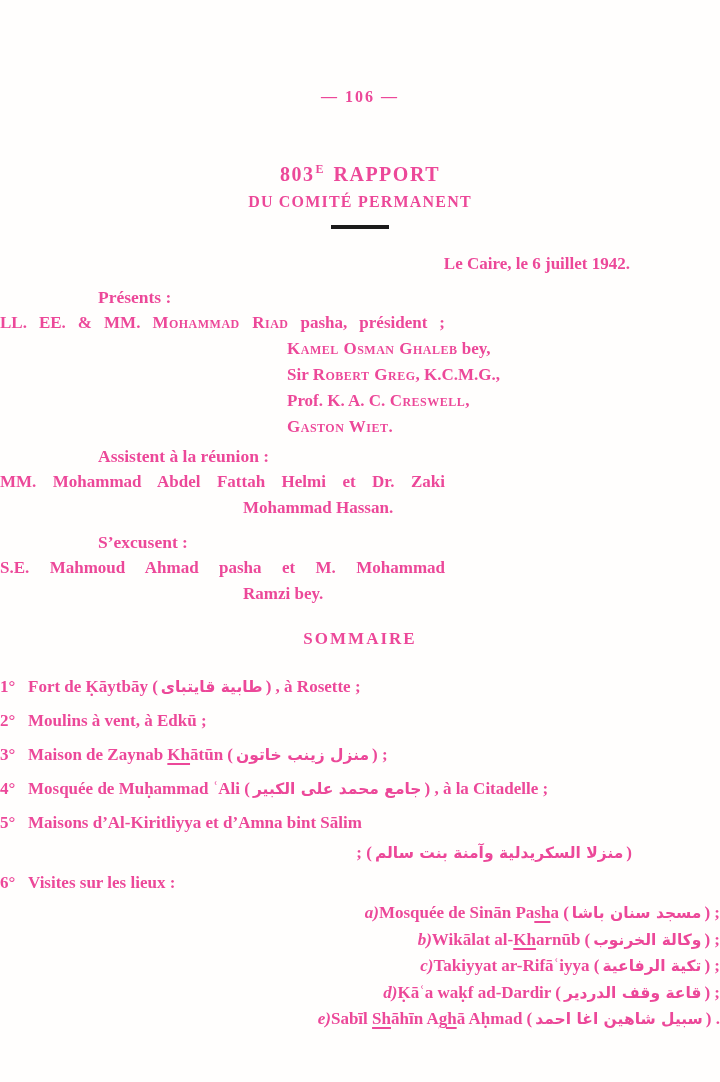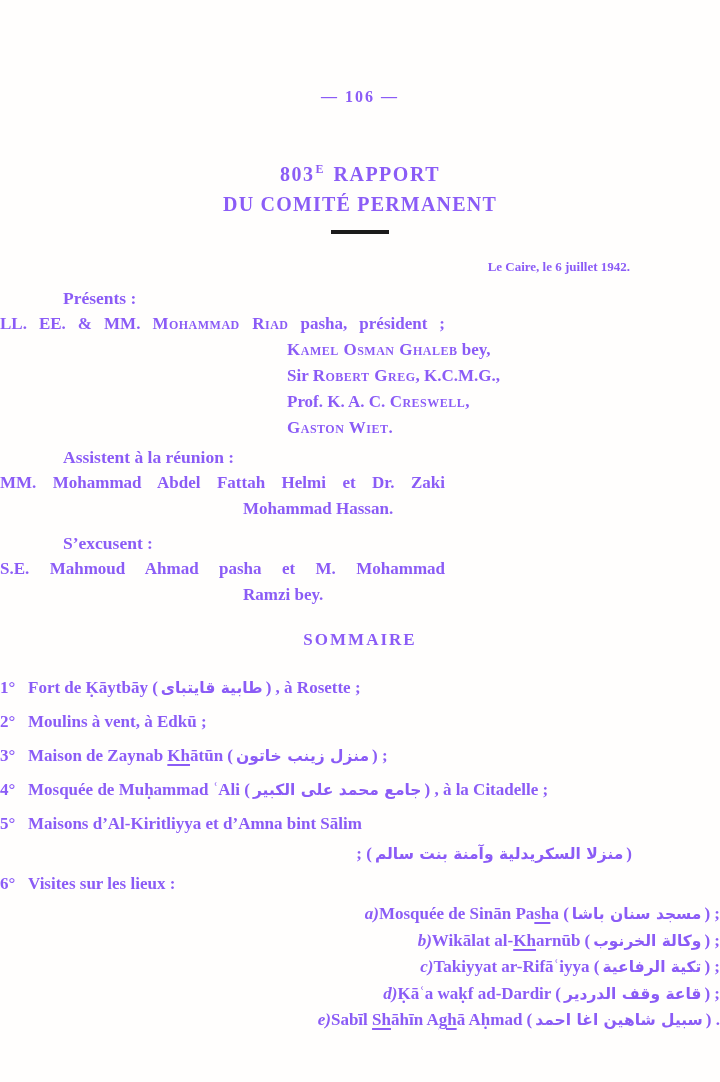--- a/index.html
+++ b/index.html
@@ -1,30 +1,30 @@
 <!DOCTYPE html>
 <html><head>
 <meta charset="utf-8">
 <style>
   html,body{margin:0;padding:0;background:#ffffff;}
   .page{
     position:relative;width:720px;height:1082px;background:#fffefd;
-    color:#8b5cf6;font-family:"Liberation Serif","DejaVu Serif",serif;
+    color:#ec4899;font-family:"Liberation Serif","DejaVu Serif",serif;
     font-weight:700;overflow:hidden;
   }
   .pageno{padding-top:88px;text-align:center;font-size:16px;letter-spacing:2px;}
   .title{margin-top:56px;text-align:center;font-size:20px;letter-spacing:1.5px;}
   .title sup{font-size:12px;vertical-align:super;margin:0 10px 0 1px;letter-spacing:0;}
-  .subtitle{margin-top:7px;text-align:center;font-size:20px;letter-spacing:1.2px;}
+  .subtitle{margin-top:7px;text-align:center;font-size:16px;letter-spacing:1.2px;}
   .rule{width:58px;height:4px;background:#1b1b1b;margin:14px auto 0 auto;}
-  .dateline{margin-top:25px;text-align:right;padding-right:90px;font-size:13px;}
+  .dateline{margin-top:25px;text-align:right;padding-right:90px;font-size:17px;}
   .sec{margin-top:10px;}
   .sec2{margin-top:3px;}
   .sec3{margin-top:8px;}
-  .seclabel{margin-left:63px;font-size:17.5px;line-height:26px;}
+  .seclabel{margin-left:98px;font-size:17.5px;line-height:26px;}
   .line{font-size:17px;line-height:26px;white-space:nowrap;}
   .l1{width:445px;}
   .just{white-space:normal;text-align:justify;text-align-last:justify;}
   .l2{margin-left:287px;}
   .lcont{margin-left:243px;}
   .sommaire-h{margin-top:22px;text-align:center;font-size:17px;letter-spacing:2px;}
   .list{margin-top:21px;}
   .item{font-size:17px;line-height:34px;white-space:nowrap;}
   .num{display:inline-block;width:28px;}
   .cont-right{margin-left:100px;width:532px;text-align:right;font-size:17px;line-height:25.5px;}

